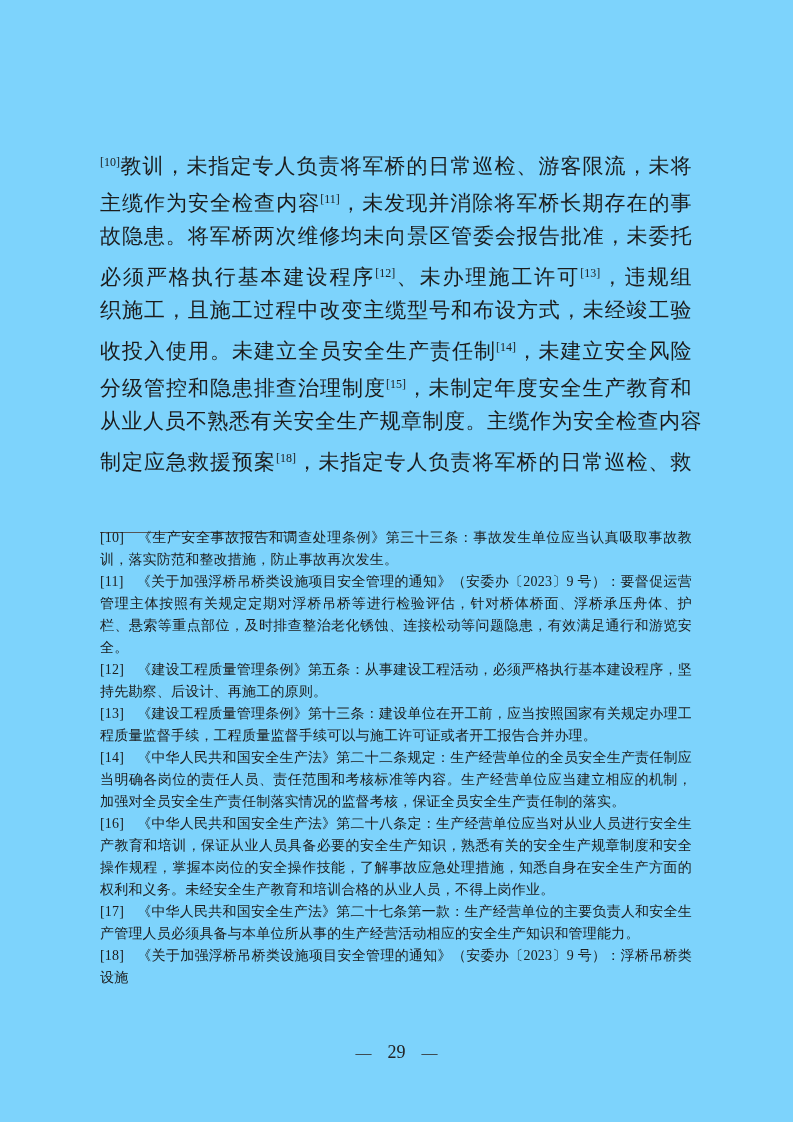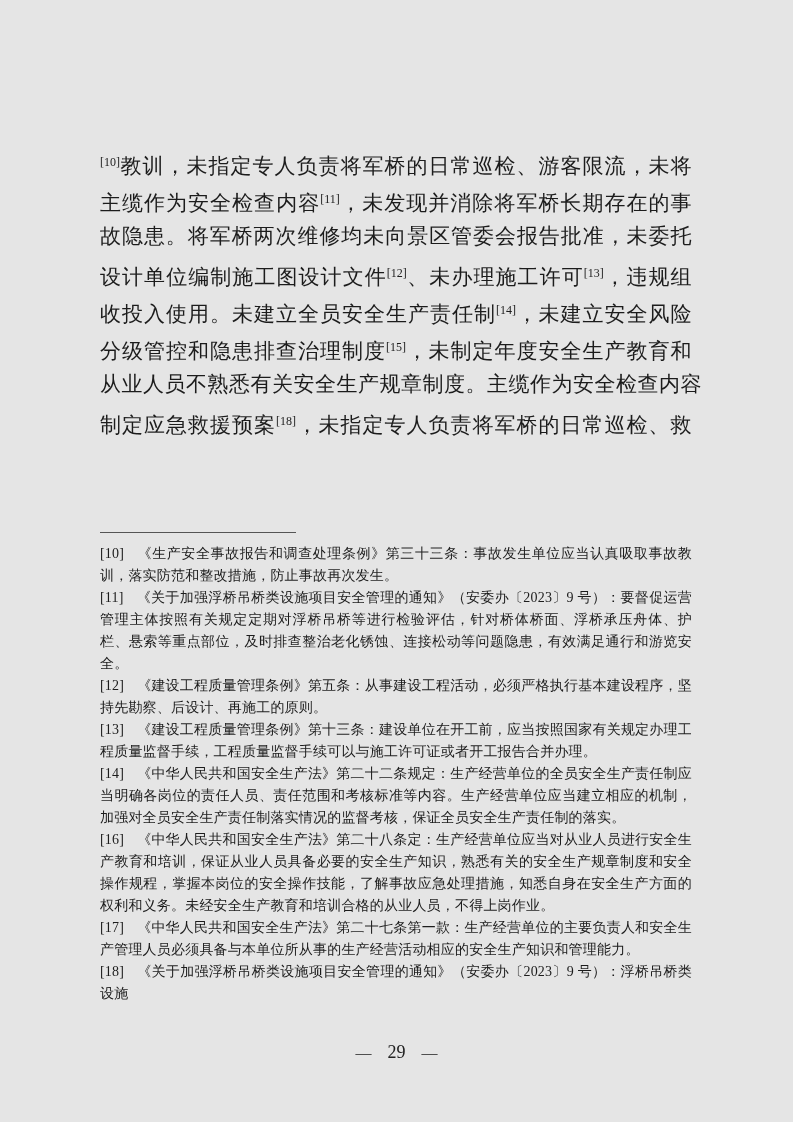--- a/index.html
+++ b/index.html
@@ -4,21 +4,21 @@
 <style>
   html, body {
     margin: 0;
     padding: 0;
     background: #ffffff;
   }
   .page {
     position: relative;
     width: 793px;
     height: 1122px;
-    background: #e5e5e5;
+    background: #7dd3fc;
     color: #1c1c1c;
     font-family: "Liberation Serif", "DejaVu Serif", serif;
     overflow: hidden;
   }
   
   .body-text {
     position: absolute;
     top: 144px;
     left: 100px;
     width: 592px;
@@ -44,21 +44,21 @@
     top: 532px;
     left: 100px;
     width: 196px;
     margin: 0;
     border: none;
     border-top: 1px solid #555;
   }
   
   .footnotes {
     position: absolute;
-    top: 543px;
+    top: 527px;
     left: 100px;
     width: 592px;
     font-family: Liberation Serif, serif;
   }
   .footnote {
     margin: 0;
     font-size: 14px;
     line-height: 22px;
     text-align: justify;
     text-justify: inter-character;
@@ -87,21 +87,22 @@
 </style>
 </head>
 <body>
 
 <div class="page">
 
   <section class="body-text">
       <div class="body-line"><sup class="fn-ref">[10]</sup><span class="body-run">教训，未指定专人负责将军桥的日常巡检、游客限流，未将</span></div>
       <div class="body-line"><span class="body-run">主缆作为安全检查内容</span><sup class="fn-ref">[11]</sup><span class="body-run">，未发现并消除将军桥长期存在的事</span></div>
       <div class="body-line"><span class="body-run">故隐患。将军桥两次维修均未向景区管委会报告批准，未委托</span></div>
-      <div class="body-line"><span class="body-run">设计单位编制施工图设计文件</span><sup class="fn-ref">[12]</sup><span class="body-run">、未办理施工许可</span><sup class="fn-ref">[13]</sup><span class="body-run">，违规组</span></div>
+      <div class="body-line"><span class="body-run">必须严格执行基本建设程序</span><sup class="fn-ref">[12]</sup><span class="body-run">、未办理施工许可</span><sup class="fn-ref">[13]</sup><span class="body-run">，违规组</span></div>
+      <div class="body-line"><span class="body-run">织施工，且施工过程中改变主缆型号和布设方式，未经竣工验</span></div>
       <div class="body-line"><span class="body-run">收投入使用。未建立全员安全生产责任制</span><sup class="fn-ref">[14]</sup><span class="body-run">，未建立安全风险</span></div>
       <div class="body-line"><span class="body-run">分级管控和隐患排查治理制度</span><sup class="fn-ref">[15]</sup><span class="body-run">，未制定年度安全生产教育和</span></div>
       <div class="body-line"><span class="body-run">从业人员不熟悉有关安全生产规章制度。主缆作为安全检查内容</span></div>
       <div class="body-line"><span class="body-run">制定应急救援预案</span><sup class="fn-ref">[18]</sup><span class="body-run">，未指定专人负责将军桥的日常巡检、救</span></div>
     </section>
 
   <hr class="footnote-separator">
 
   <section class="footnotes">
       <p class="footnote"><span class="fn-marker">[10]</span><span class="fn-text">《生产安全事故报告和调查处理条例》第三十三条：事故发生单位应当认真吸取事故教训，落实防范和整改措施，防止事故再次发生。</span></p>

